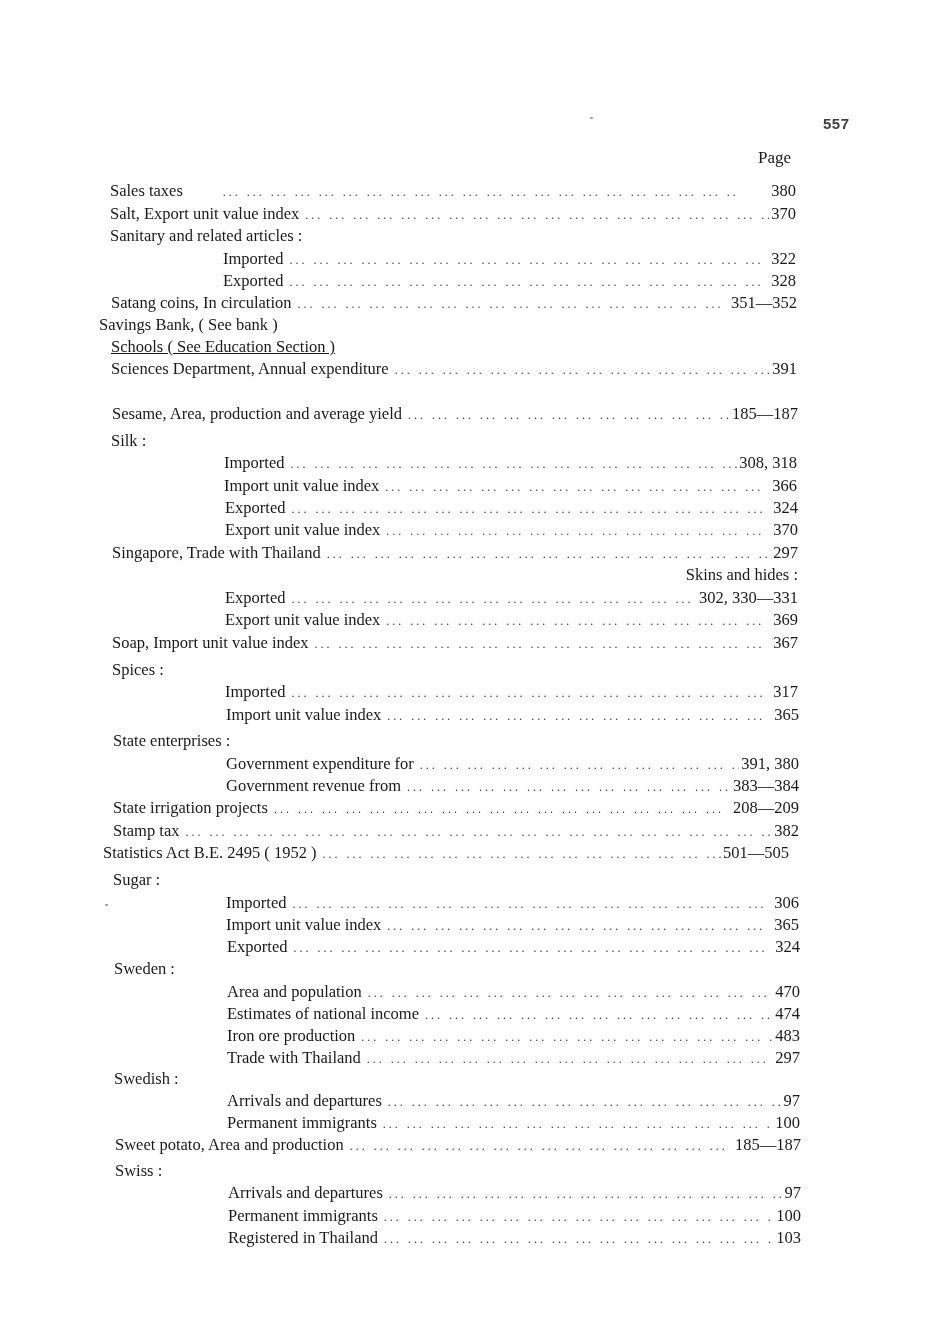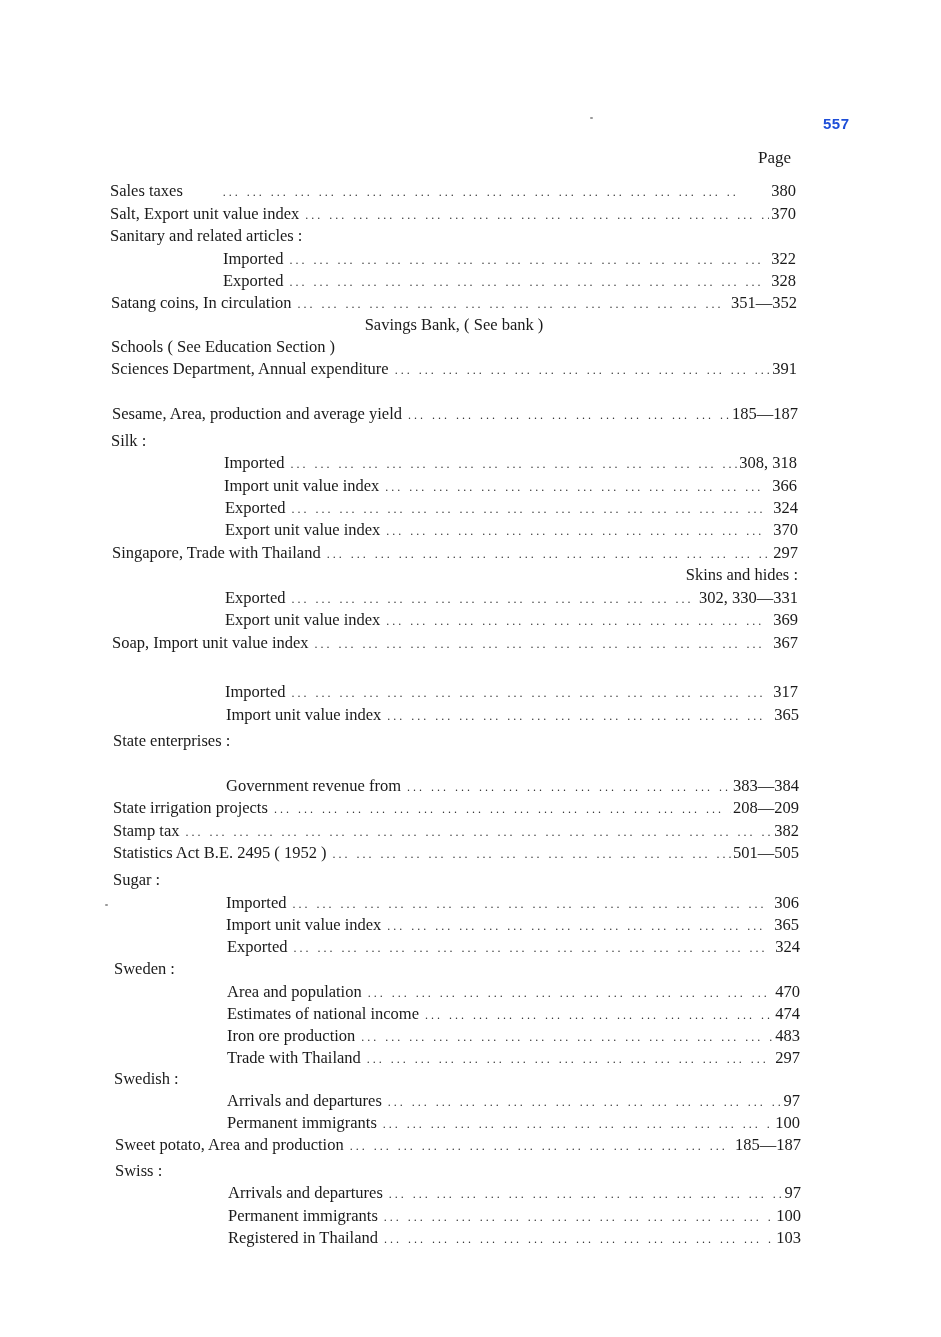--- a/index.html
+++ b/index.html
@@ -1,19 +1,19 @@
 <!DOCTYPE html>
 <html><head>
 <meta charset="utf-8">
 <style>
   html, body { margin: 0; padding: 0; background: #ffffff; }
   body { width: 941px; height: 1337px; position: relative; overflow: hidden;
          font-family: "Liberation Serif", "DejaVu Serif", serif; color: #1a1a1a; }
   .page-number { position: absolute; left: 823px; top: 115px; font-family: "Liberation Sans", "DejaVu Sans", sans-serif;
-                 font-weight: bold; font-size: 15px; letter-spacing: 0.5px; color: #1d4ed8; }
+                 font-weight: bold; font-size: 15px; letter-spacing: 0.5px; color: #404040; }
   .page-header { position: absolute; left: 758px; top: 148px; font-size: 17px; color: #1a1a1a; }
   .index { position: absolute; left: 0; top: 0; width: 941px; height: 1337px; }
   .row { position: absolute; height: 22px; display: flex; align-items: baseline; font-size: 16.5px; white-space: nowrap; }
   .row .label { flex: 0 0 auto; }
   .row .leader { flex: 1 1 auto; overflow: hidden; color: #333; margin: 0 2px 0 6px; letter-spacing: 3px; font-size: 12px; }
   .row .leader::before { content: "... ... ... ... ... ... ... ... ... ... ... ... ... ... ... ... ... ... ... ... ... ... ... ... ... ... ..."; }
   .row .pages { flex: 0 0 auto; }
   .speck { position: absolute; width: 3px; height: 2px; background: #999; border-radius: 1px; }
 </style>
 </head>
@@ -44,24 +44,24 @@
     <div class="row" style="top: 271px; left: 223px; width: 573px;">
       <span class="label">Exported</span>
       <span class="leader"></span>
       <span class="pages">328</span>
     </div>
     <div class="row" style="top: 293px; left: 111px; width: 686px;">
       <span class="label">Satang coins, In circulation</span>
       <span class="leader"></span>
       <span class="pages">351—352</span>
     </div>
-    <div class="row" style="top: 315px; left: 111px; width: 686px; justify-content: center;">
+    <div class="row" style="top: 315px; left: 99px; width: 686px;">
       <span class="label">Savings Bank, ( See bank )</span>
     </div>
-    <div class="row" style="top: 337px; left: 111px; width: 686px;">
+    <div class="row" style="top: 337px; left: 111px; width: 686px; text-decoration: underline;">
       <span class="label">Schools ( See Education Section )</span>
     </div>
     <div class="row" style="top: 359px; left: 111px; width: 686px;">
       <span class="label">Sciences Department, Annual expenditure</span>
       <span class="leader"></span>
       <span class="pages">391</span>
     </div>
     <div class="row" style="top: 404px; left: 112px; width: 686px;">
       <span class="label">Sesame, Area, production and average yield</span>
       <span class="leader"></span>
@@ -106,49 +106,57 @@
     <div class="row" style="top: 610px; left: 225px; width: 573px;">
       <span class="label">Export unit value index</span>
       <span class="leader"></span>
       <span class="pages">369</span>
     </div>
     <div class="row" style="top: 633px; left: 112px; width: 686px;">
       <span class="label">Soap, Import unit value index</span>
       <span class="leader"></span>
       <span class="pages">367</span>
     </div>
+    <div class="row" style="top: 660px; left: 112px; width: 686px;">
+      <span class="label">Spices :</span>
+    </div>
     <div class="row" style="top: 682px; left: 225px; width: 573px;">
       <span class="label">Imported</span>
       <span class="leader"></span>
       <span class="pages">317</span>
     </div>
     <div class="row" style="top: 705px; left: 226px; width: 573px;">
       <span class="label">Import unit value index</span>
       <span class="leader"></span>
       <span class="pages">365</span>
     </div>
     <div class="row" style="top: 731px; left: 113px; width: 686px;">
       <span class="label">State enterprises :</span>
     </div>
+    <div class="row" style="top: 754px; left: 226px; width: 573px;">
+      <span class="label">Government expenditure for</span>
+      <span class="leader"></span>
+      <span class="pages">391, 380</span>
+    </div>
     <div class="row" style="top: 776px; left: 226px; width: 573px;">
       <span class="label">Government revenue from</span>
       <span class="leader"></span>
       <span class="pages">383—384</span>
     </div>
     <div class="row" style="top: 798px; left: 113px; width: 686px;">
       <span class="label">State irrigation projects</span>
       <span class="leader"></span>
       <span class="pages">208—209</span>
     </div>
     <div class="row" style="top: 821px; left: 113px; width: 686px;">
       <span class="label">Stamp tax</span>
       <span class="leader"></span>
       <span class="pages">382</span>
     </div>
-    <div class="row" style="top: 843px; left: 113px; width: 686px;">
+    <div class="row" style="top: 843px; left: 103px; width: 686px;">
       <span class="label">Statistics Act B.E. 2495 ( 1952 )</span>
       <span class="leader"></span>
       <span class="pages">501—505</span>
     </div>
     <div class="row" style="top: 870px; left: 113px; width: 686px;">
       <span class="label">Sugar :</span>
     </div>
     <div class="row" style="top: 893px; left: 226px; width: 573px;">
       <span class="label">Imported</span>
       <span class="leader"></span>

